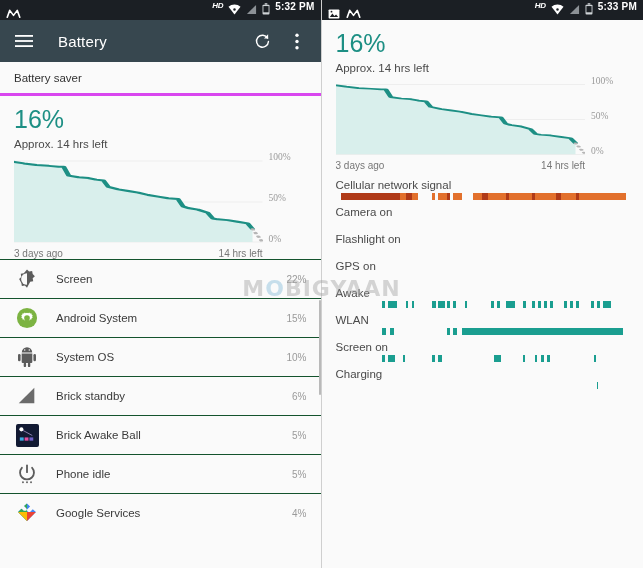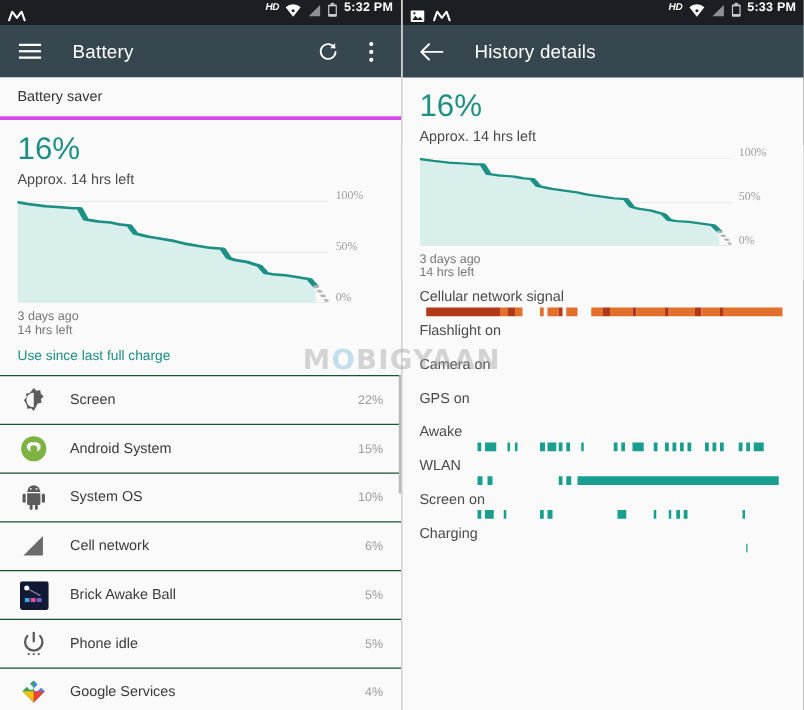--- a/index.html
+++ b/index.html
@@ -36,21 +36,21 @@
   .pct{font-size:25px;color:#1d8f84;line-height:1.05;font-weight:400;}
   .approx{font-size:11.5px;color:#4a4a4a;margin-top:6px;}
 
   .chartwrap{position:relative;padding:8px 0 0 0;background:#fafafa;}
   .chart{position:relative;margin:0 14px;height:86px;font-family:Liberation Serif, serif;}
   .chart svg{display:block;width:100%;height:100%;}
   .ylabels{position:absolute;right:-44px;top:0;height:86px;width:42px;font-size:9.5px;color:#9a9a9a;}
   .ylabels span{position:absolute;left:4px;}
   .yl-100{top:-6px;} .yl-50{top:35px;} .yl-0{top:76px;}
   .xlabels{display:flex;justify-content:space-between;margin:4px 14px 0 14px;
-           font-size:10px;color:#777;flex-direction:column;}
+           font-size:10px;color:#777;}
   .xlabels.right-pad{margin-right:58px;}
   .link{font-size:11px;color:#1d8f84;padding:9px 14px 9px 14px;background:#fafafa;cursor:pointer;}
 
   
   .list{background:#fafafa;}
   .row{display:flex;align-items:center;height:39px;padding:0 14px;
        border-top:1px solid #14532d;box-sizing:border-box;cursor:pointer;}
   .row .ico{width:26px;height:26px;display:flex;align-items:center;justify-content:center;flex:0 0 26px;}
   .row .lbl{font-size:11.5px;color:#3a3a3a;margin-left:16px;}
   .row .val{margin-left:auto;font-size:10px;color:#9a9a9a;}
@@ -161,21 +161,20 @@
           <span class="yl-50">50%</span>
           <span class="yl-0">0%</span>
         </div>
       </div>
       <div class="xlabels right-pad">
         <span>3 days ago</span>
         <span>14 hrs left</span>
       </div>
     </div>
 
-    <div class="link">Use since last full charge</div>
 
     <div class="list" id="usage-list">
         <div class="row">
           <span class="ico">
             <svg width="22" height="22" viewBox="0 0 24 24">
               <path d="M12 1.5l2.3 2.4 3.3-.6.6 3.3 2.4 2.3-2.4 2.3.6 3.3-3.3.6L12 21.5l-2.3-2.4-3.3.6-.6-3.3L3.4 12l2.4-2.3-.6-3.3 3.3-.6z" fill="#5c5c5c"></path>
               <path d="M12 5.6a6.4 6.4 0 0 0 0 12.8z" fill="#fafafa"></path>
             </svg>
           </span>
           <span class="lbl">Screen</span>
@@ -209,21 +208,21 @@
           </span>
           <span class="lbl">System OS</span>
           <span class="val">10%</span>
         </div>
         <div class="row">
           <span class="ico">
             <svg width="22" height="22" viewBox="0 0 24 24">
               <path d="M20 3 L20 20 L3 20 Z" fill="#6b6b6b"></path>
             </svg>
           </span>
-          <span class="lbl">Cell network</span>
+          <span class="lbl">Brick standby</span>
           <span class="val">6%</span>
         </div>
         <div class="row">
           <span class="ico">
             <svg width="23" height="23" viewBox="0 0 24 24">
               <rect width="24" height="24" rx="2" fill="#121a33"></rect>
               <line x1="6" y1="6" x2="17" y2="12" stroke="#8b7fb0" stroke-width="1"></line>
               <circle cx="5.6" cy="5.6" r="2.1" fill="#fff"></circle>
               <rect x="4" y="14" width="4" height="3.4" fill="#3da9e0"></rect>
               <rect x="9" y="14" width="4" height="3.4" fill="#e24fa0"></rect>
@@ -297,28 +296,20 @@
           <svg width="8" height="12" viewBox="0 0 9 13">
               <rect x="3" y="0" width="3" height="1.6" fill="#cfd3d6"></rect>
               <rect x="0.6" y="1.6" width="7.8" height="11" rx="1" fill="#cfd3d6"></rect>
               <rect x="1.6" y="3.2" width="5.8" height="7" fill="#1b1f24"></rect>
             </svg>
         </span>
         <span class="sb-time">5:33 PM</span>
       </div>
     </div>
 
-    <div class="appbar dark2">
-      <span class="ic-btn">
-        <svg width="19" height="15" viewBox="0 0 20 16">
-            <path d="M19 8 L1.5 8 M7.5 1.5 L1 8 L7.5 14.5" stroke="#fff" stroke-width="1.7" fill="none" stroke-linecap="round" stroke-linejoin="round"></path>
-          </svg>
-      </span>
-      <span class="appbar-title">History details</span>
-    </div>
 
     <div class="r-head">
       <div class="pct">16%</div>
       <div class="approx">Approx. 14 hrs left</div>
     </div>
 
     <div class="chartwrap">
       <div class="chart" style="margin-right:58px;height:74px;">
         <svg viewBox="0 0 100 86" preserveAspectRatio="none">
           <line x1="0" y1="3" x2="100" y2="3" stroke="#e2e2e2" stroke-width="0.6"></line>
@@ -359,25 +350,25 @@
             <span class="seg" style="left: 59%; width: 8%; background: rgb(226, 112, 44);"></span>
             <span class="seg" style="left: 67%; width: 1%; background: rgb(176, 58, 24);"></span>
             <span class="seg" style="left: 68%; width: 7%; background: rgb(226, 112, 44);"></span>
             <span class="seg" style="left: 75%; width: 2%; background: rgb(176, 58, 24);"></span>
             <span class="seg" style="left: 77%; width: 5%; background: rgb(226, 112, 44);"></span>
             <span class="seg" style="left: 82%; width: 1%; background: rgb(176, 58, 24);"></span>
             <span class="seg" style="left: 83%; width: 16%; background: rgb(226, 112, 44);"></span>
           </div>
         </div>
         <div class="hrow">
+          <div class="hlabel">Camera on</div>
+          <div class="track"></div>
+        </div>
+        <div class="hrow">
           <div class="hlabel">Flashlight on</div>
-          <div class="track"></div>
-        </div>
-        <div class="hrow">
-          <div class="hlabel">Camera on</div>
           <div class="track"></div>
         </div>
         <div class="hrow">
           <div class="hlabel">GPS on</div>
           <div class="track"></div>
         </div>
         <div class="hrow">
           <div class="hlabel">Awake</div>
           <div class="track">
             <span class="seg" style="left: 16%; width: 1%; background: rgb(26, 158, 144);"></span>

